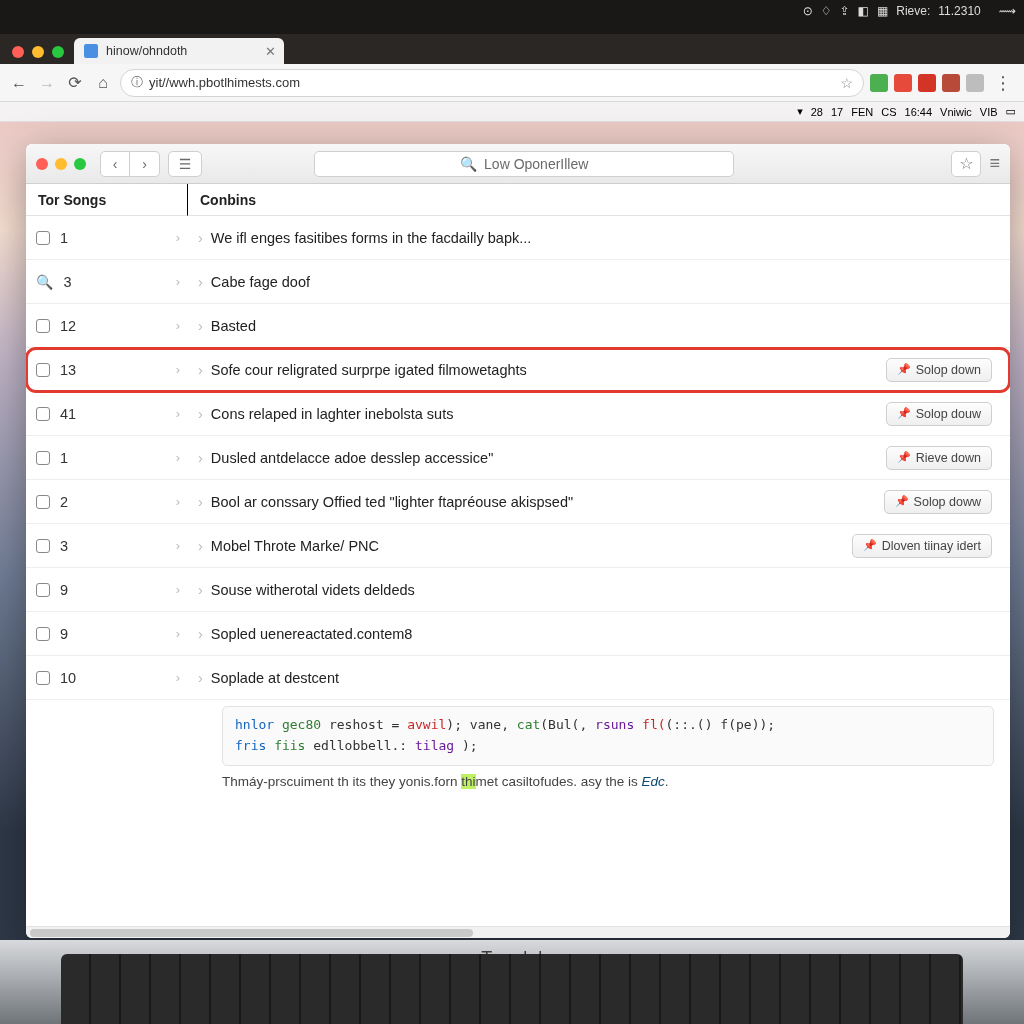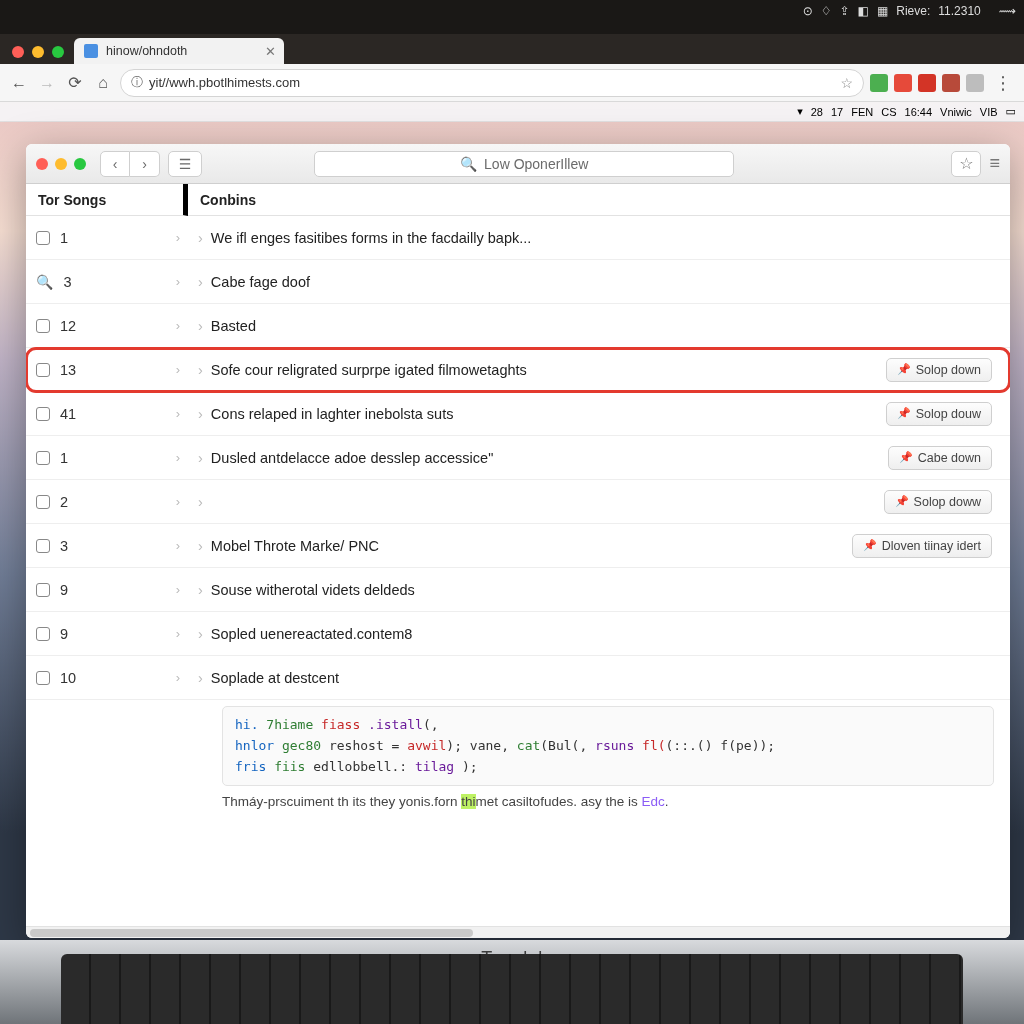--- a/index.html
+++ b/index.html
@@ -122,21 +122,21 @@
 }
 .btn .pin{font-size:11px;}
 .codeblock{
   margin:6px 16px 8px 196px; border:1px solid #e3e3e3; border-radius:5px;
   background:#fafafa; padding:8px 12px; font-family:Menlo,Consolas,monospace;
   font-size:13px; line-height:1.6; color:#333;
 }
 .codeblock .kw{color:#1565c0;} .codeblock .fn{color:#2e7d32;}
 .codeblock .s{color:#c62828;} .codeblock .n{color:#6a1b9a;}
 .body-text{margin:4px 16px 12px 196px; font-size:13.5px; color:#444;}
-.body-text .lnk{color:#8b5cf6;}
+.body-text .lnk{color:#0c4a6e;font-style:italic;}
 .body-text .hl{background:#bef264;}
 .hscroll{height:12px; background:#f1f1f1; border-top:1px solid #e2e2e2; position:relative;}
 .hscroll .thumb{position:absolute; left:4px; top:2px; height:8px; width:45%; background:#c9c9c9; border-radius:4px;}
 
 
 .laptop-base{
   position:absolute; left:0; right:0; bottom:0; height:84px;
   background:linear-gradient(#d8dadd,#6f7479);
 }
 .laptop-label{
@@ -227,21 +227,21 @@
           <span>Low OponerIllew</span>
         </div>
         <div class="iw-right">
           <div class="iw-bookmark">☆</div>
           <span class="iw-menu">≡</span>
         </div>
       </div>
 
       <div class="iw-body">
         <div style="display:flex;">
-          <div class="col-head" style="width:162px; border-right:5px solid #000000;">Tor Songs</div>
+          <div class="col-head" style="width:162px; border-right:1px solid #000000;">Tor Songs</div>
           <div class="col-head" style="flex:1;">Conbins</div>
         </div>
         <div id="rows">
             <div class="row">
               <div class="lcell">
                 <span class="chk"></span>
                 <span class="num">1</span>
                 <span class="chev-l">›</span>
               </div>
               <div class="rcell">
@@ -305,32 +305,33 @@
               <div class="lcell">
                 <span class="chk"></span>
                 <span class="num">1</span>
                 <span class="chev-l">›</span>
               </div>
               <div class="rcell">
                 <span class="chev">›</span>
                 <span>Dusled antdelacce adoe desslep accessice"</span>
                 <span class="btn">
                   <span class="pin">📌</span>
-                  <span>Cabe down</span>
+                  <span>Rieve down</span>
                 </span>
               </div>
             </div>
             <div class="row">
               <div class="lcell">
                 <span class="chk"></span>
                 <span class="num">2</span>
                 <span class="chev-l">›</span>
               </div>
               <div class="rcell">
                 <span class="chev">›</span>
+                <span>Bool ar conssary Offied ted "lighter ftapréouse akispsed"</span>
                 <span class="btn">
                   <span class="pin">📌</span>
                   <span>Solop doww</span>
                 </span>
               </div>
             </div>
             <div class="row">
               <div class="lcell">
                 <span class="chk"></span>
                 <span class="num">3</span>
@@ -374,26 +375,20 @@
                 <span class="chev-l">›</span>
               </div>
               <div class="rcell">
                 <span class="chev">›</span>
                 <span>Soplade at destcent</span>
               </div>
             </div>
           </div>
 
         <div class="codeblock">
-          <div>
-            <span class="kw">hi.</span>
-            <span class="fn">7hiame</span>
-            <span class="s">fiass</span>
-            <span class="n">.istall</span><span>(,</span>
-          </div>
           <div>
             <span class="kw">hnlor</span>
             <span class="fn">gec80</span>
             <span>reshost =</span>
             <span class="s">avwil</span><span>);  vane,</span>
             <span class="fn">cat</span><span>(Bul(,</span>
             <span class="n">rsuns</span>
             <span class="s">fl(</span><span>(::.()  f(pe));</span>
           </div>
           <div>

